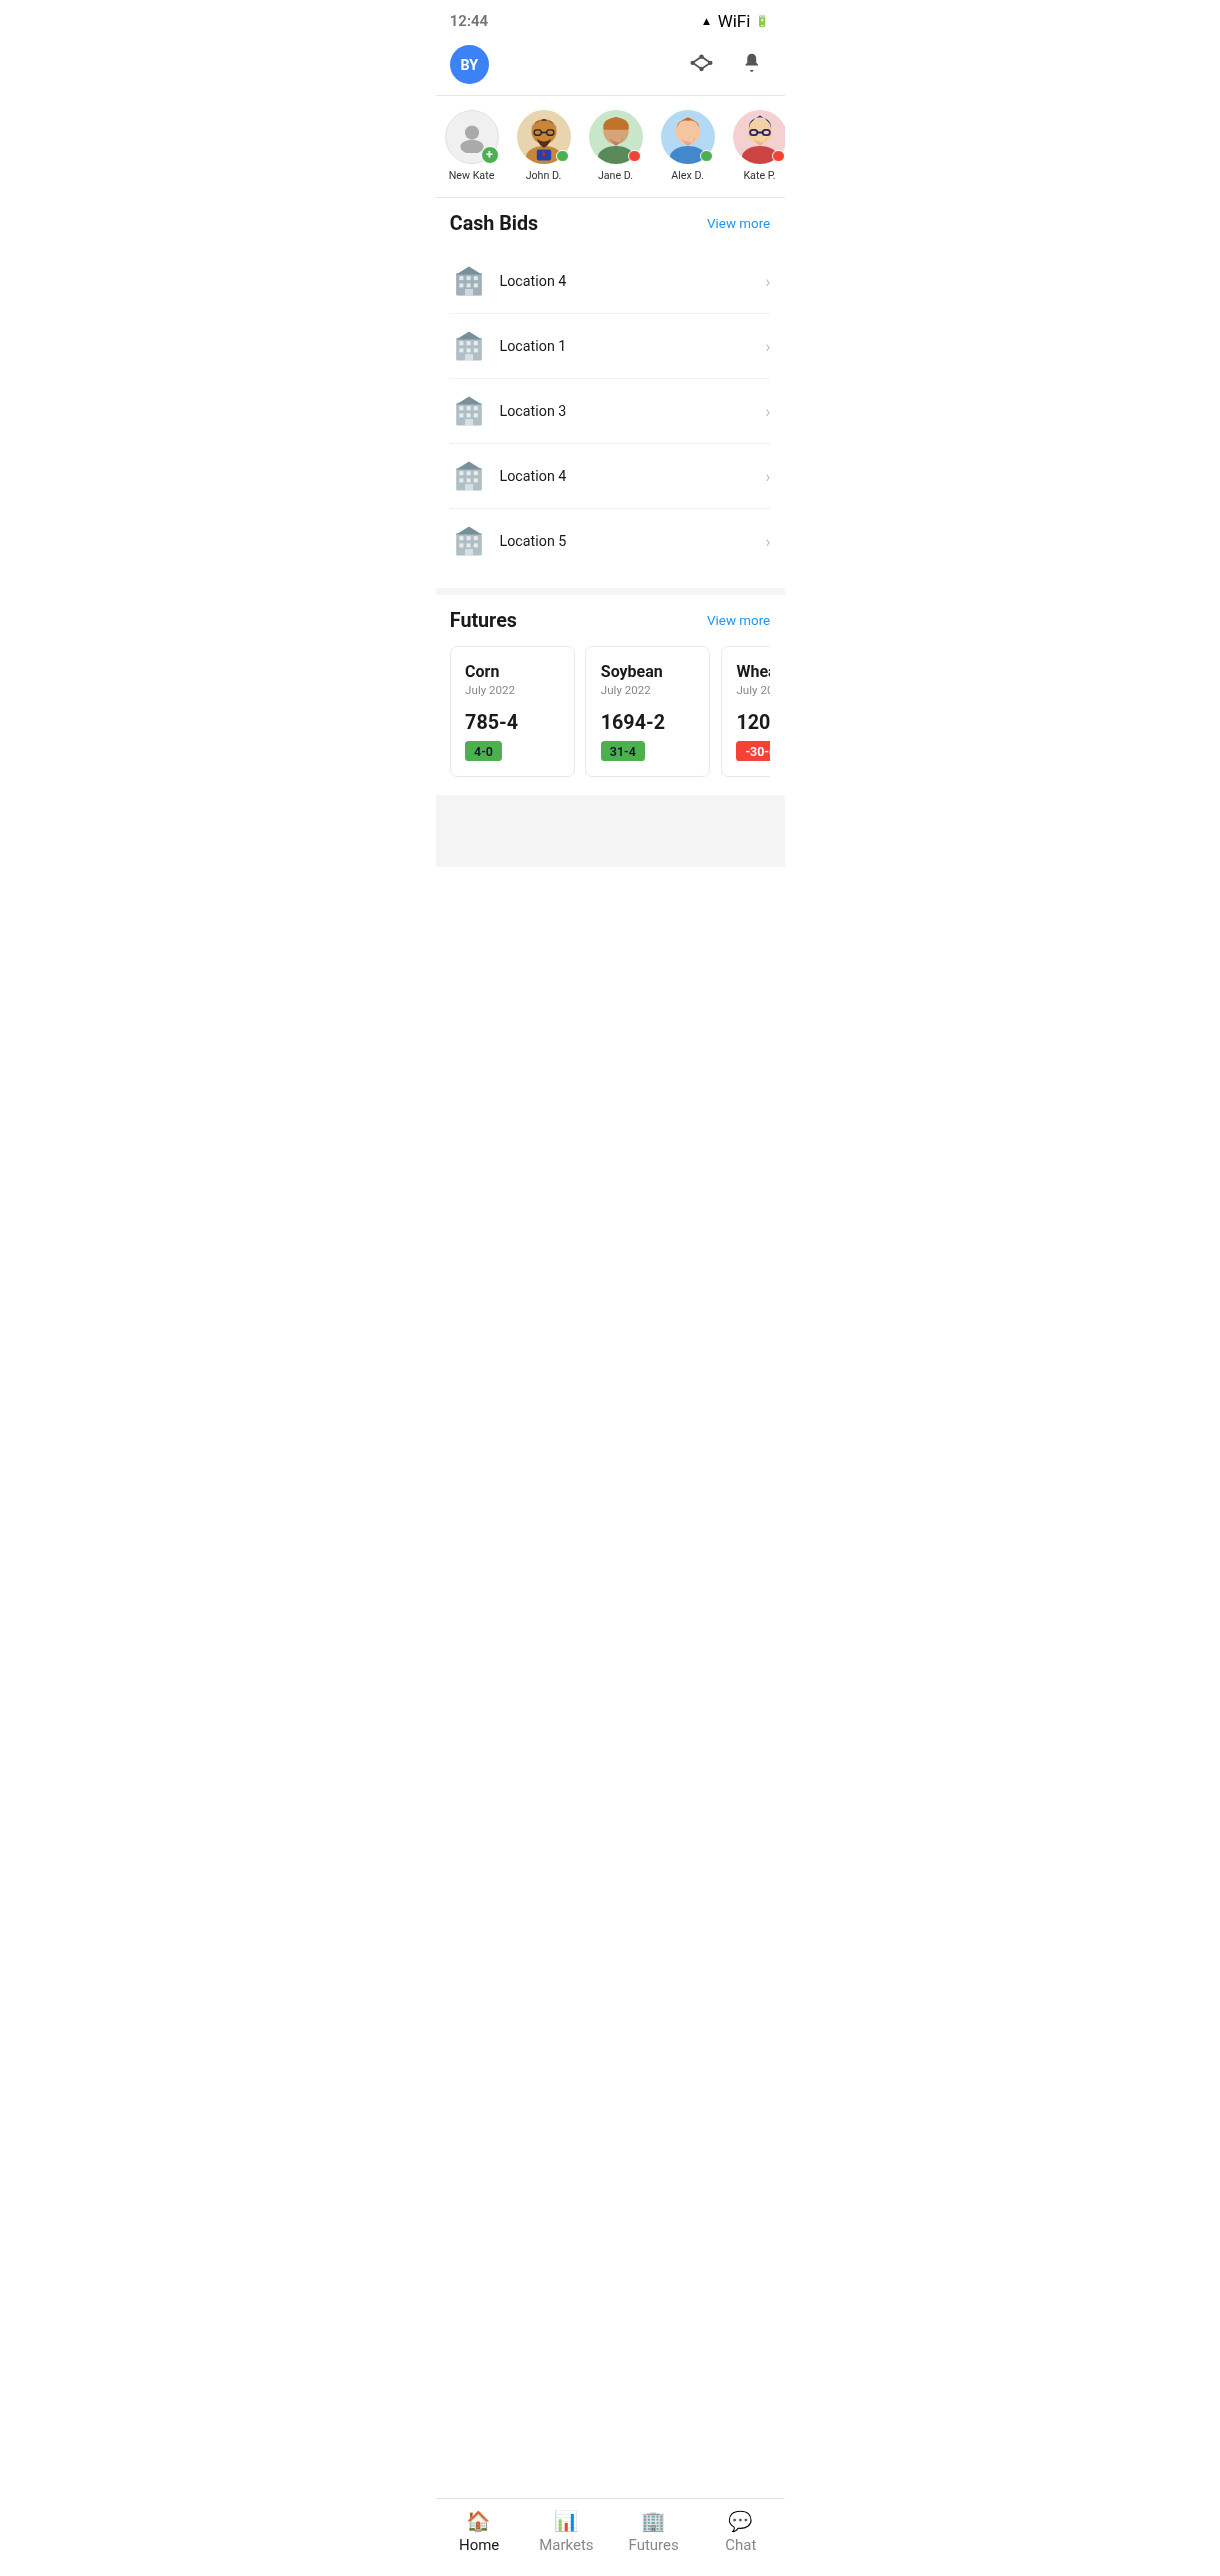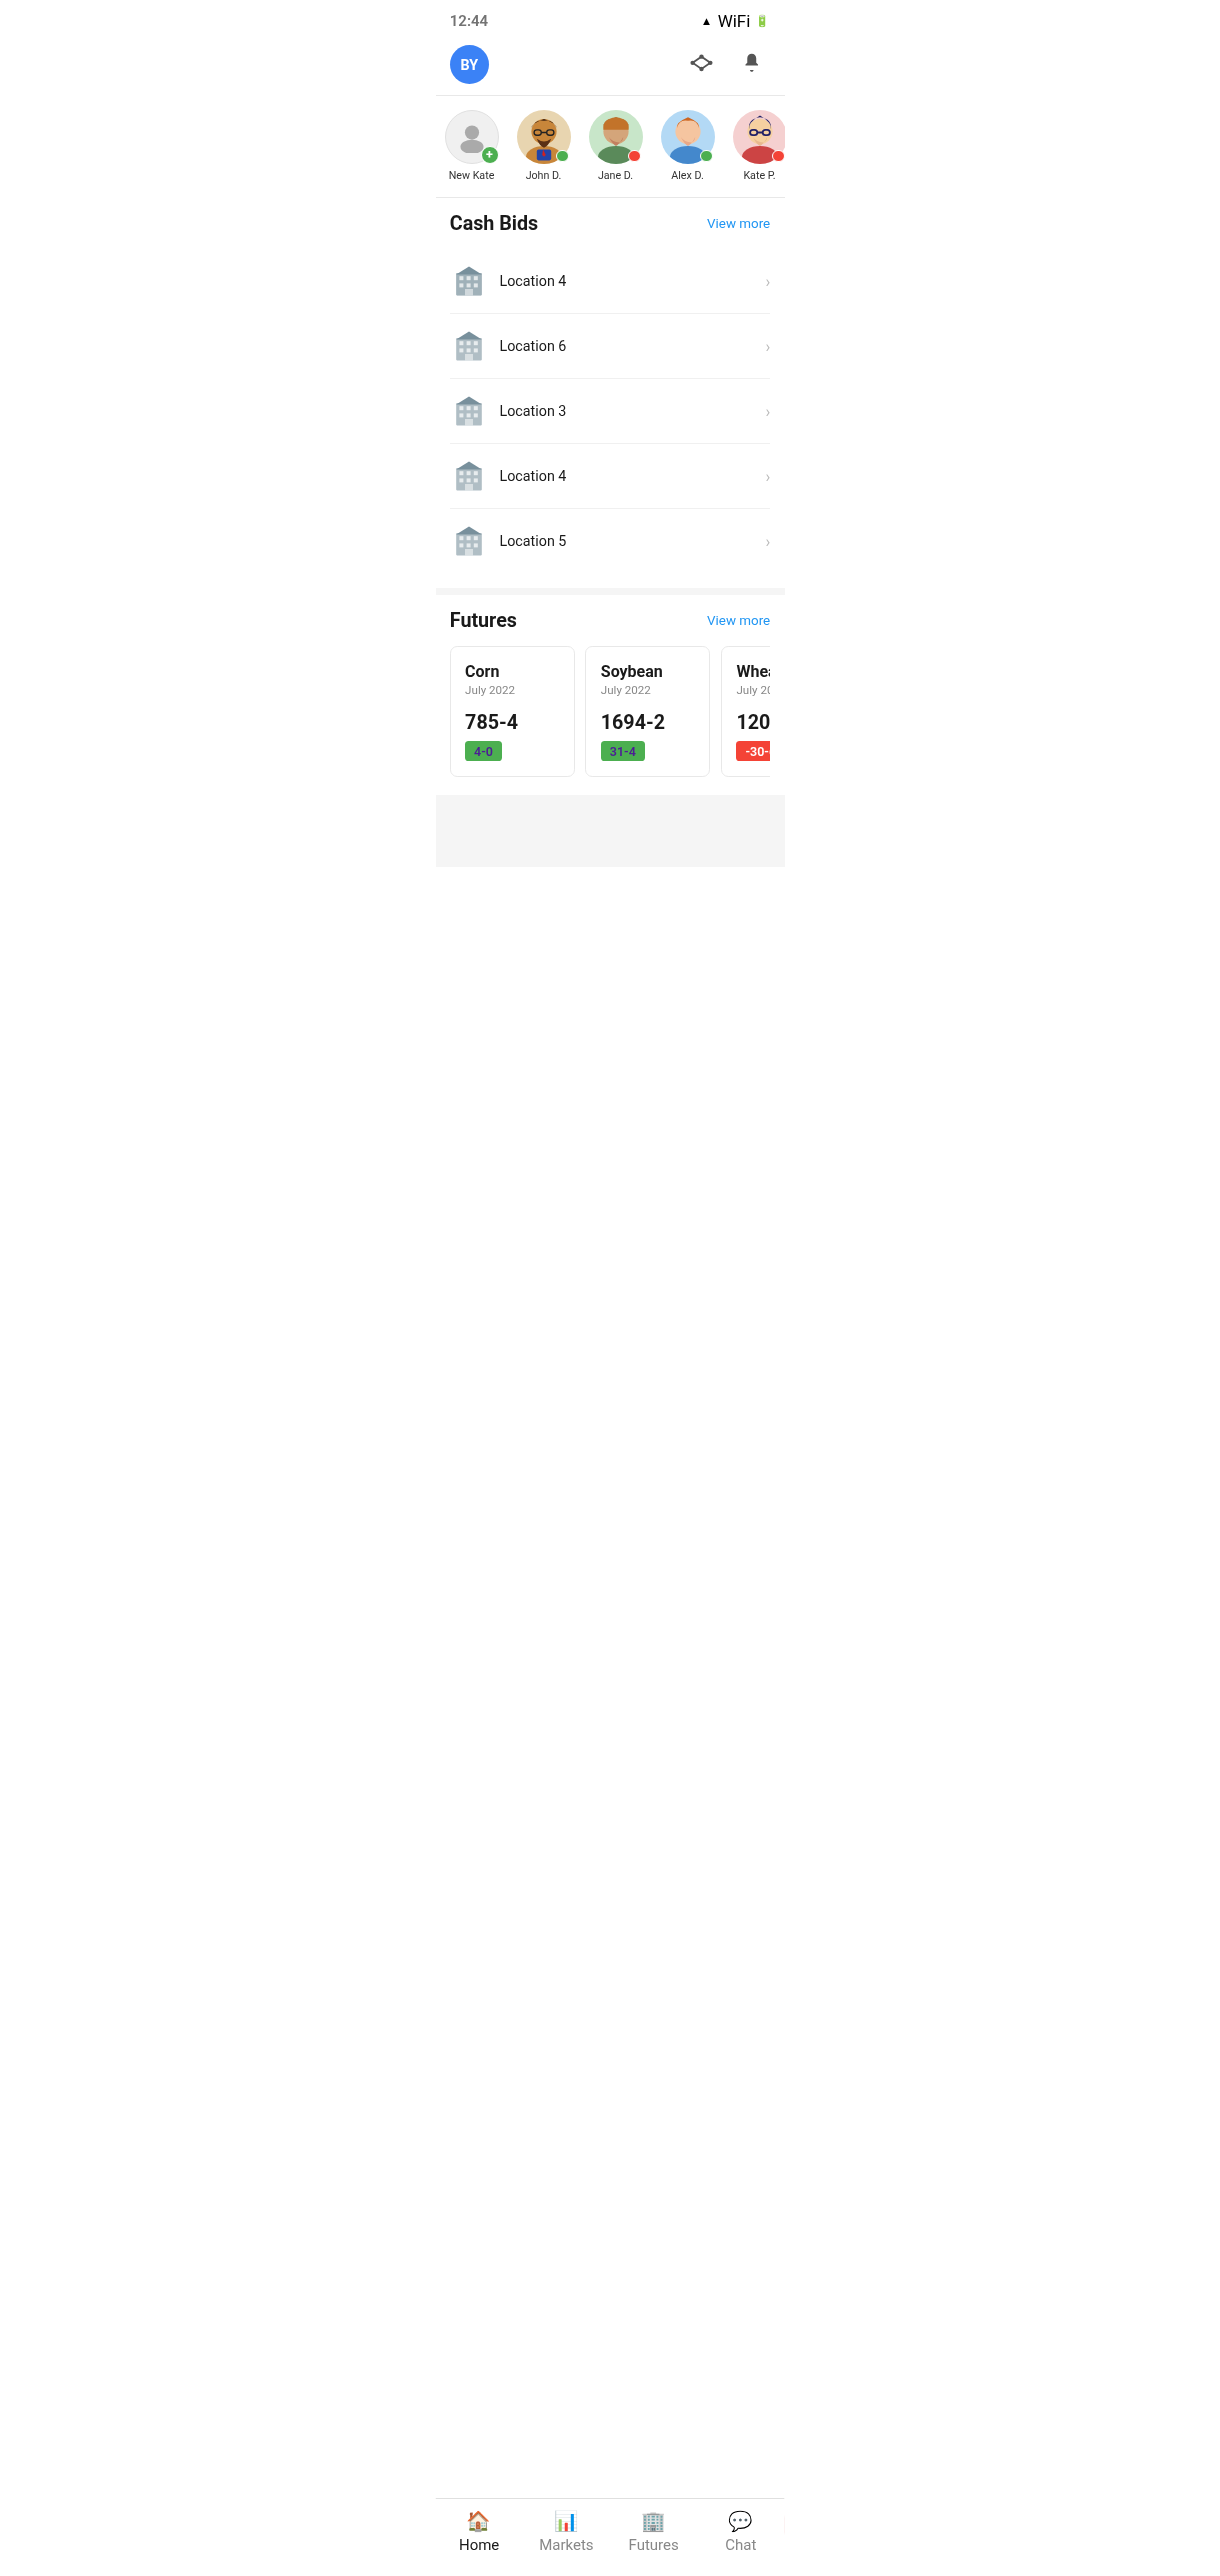--- a/index.html
+++ b/index.html
@@ -305,21 +305,21 @@
     .futures-card-change {
       display: inline-block;
       padding: 2.7px 9px;
       border-radius: 3.6px;
       font-size: 12.5px;
       font-weight: 600;
     }
 
     .futures-card-change.positive {
       background: #4CAF50;
-      color: #4c1d95;
+      color: #0f172a;
     }
 
     .futures-card-change.negative {
       background: #F44336;
       color: white;
     }
 
     
     .bottom-nav {
       position: fixed;
@@ -536,21 +536,21 @@
             <rect x="8" y="14" width="5" height="5" fill="#fff" opacity="0.7"></rect>
             <rect x="17" y="14" width="5" height="5" fill="#fff" opacity="0.7"></rect>
             <rect x="26" y="14" width="5" height="5" fill="#fff" opacity="0.7"></rect>
             <rect x="8" y="23" width="5" height="5" fill="#fff" opacity="0.7"></rect>
             <rect x="17" y="23" width="5" height="5" fill="#fff" opacity="0.7"></rect>
             <rect x="26" y="23" width="5" height="5" fill="#fff" opacity="0.7"></rect>
             <rect x="15" y="30" width="10" height="8" fill="#fff" opacity="0.5"></rect>
             <polygon points="4,12 20,2 36,12" fill="#78909c"></polygon>
           </svg>
         </div>
-        <span class="location-name">Location 6</span>
+        <span class="location-name">Location 1</span>
         <span class="chevron-right">›</span>
       </div>
 
       <div class="location-item">
         <div class="location-icon">
           <svg class="building-svg" viewBox="0 0 40 40" fill="none">
             <rect x="4" y="10" width="32" height="28" fill="#b0bec5" rx="1"></rect>
             <rect x="8" y="14" width="5" height="5" fill="#fff" opacity="0.7"></rect>
             <rect x="17" y="14" width="5" height="5" fill="#fff" opacity="0.7"></rect>
             <rect x="26" y="14" width="5" height="5" fill="#fff" opacity="0.7"></rect>

